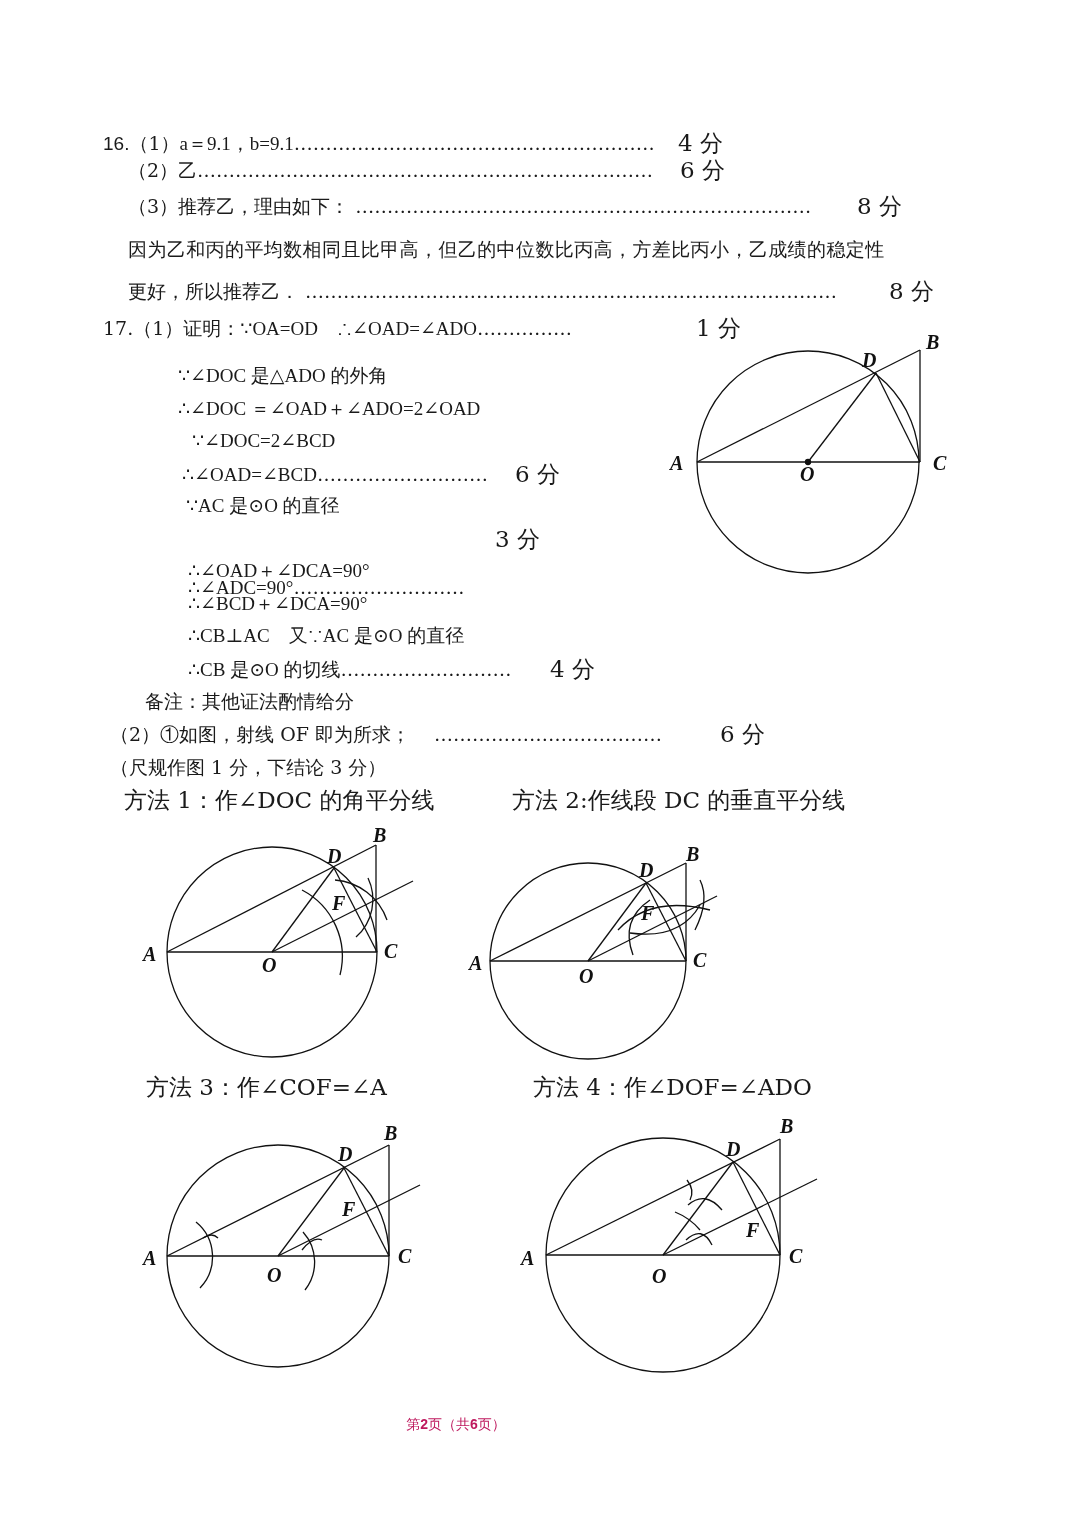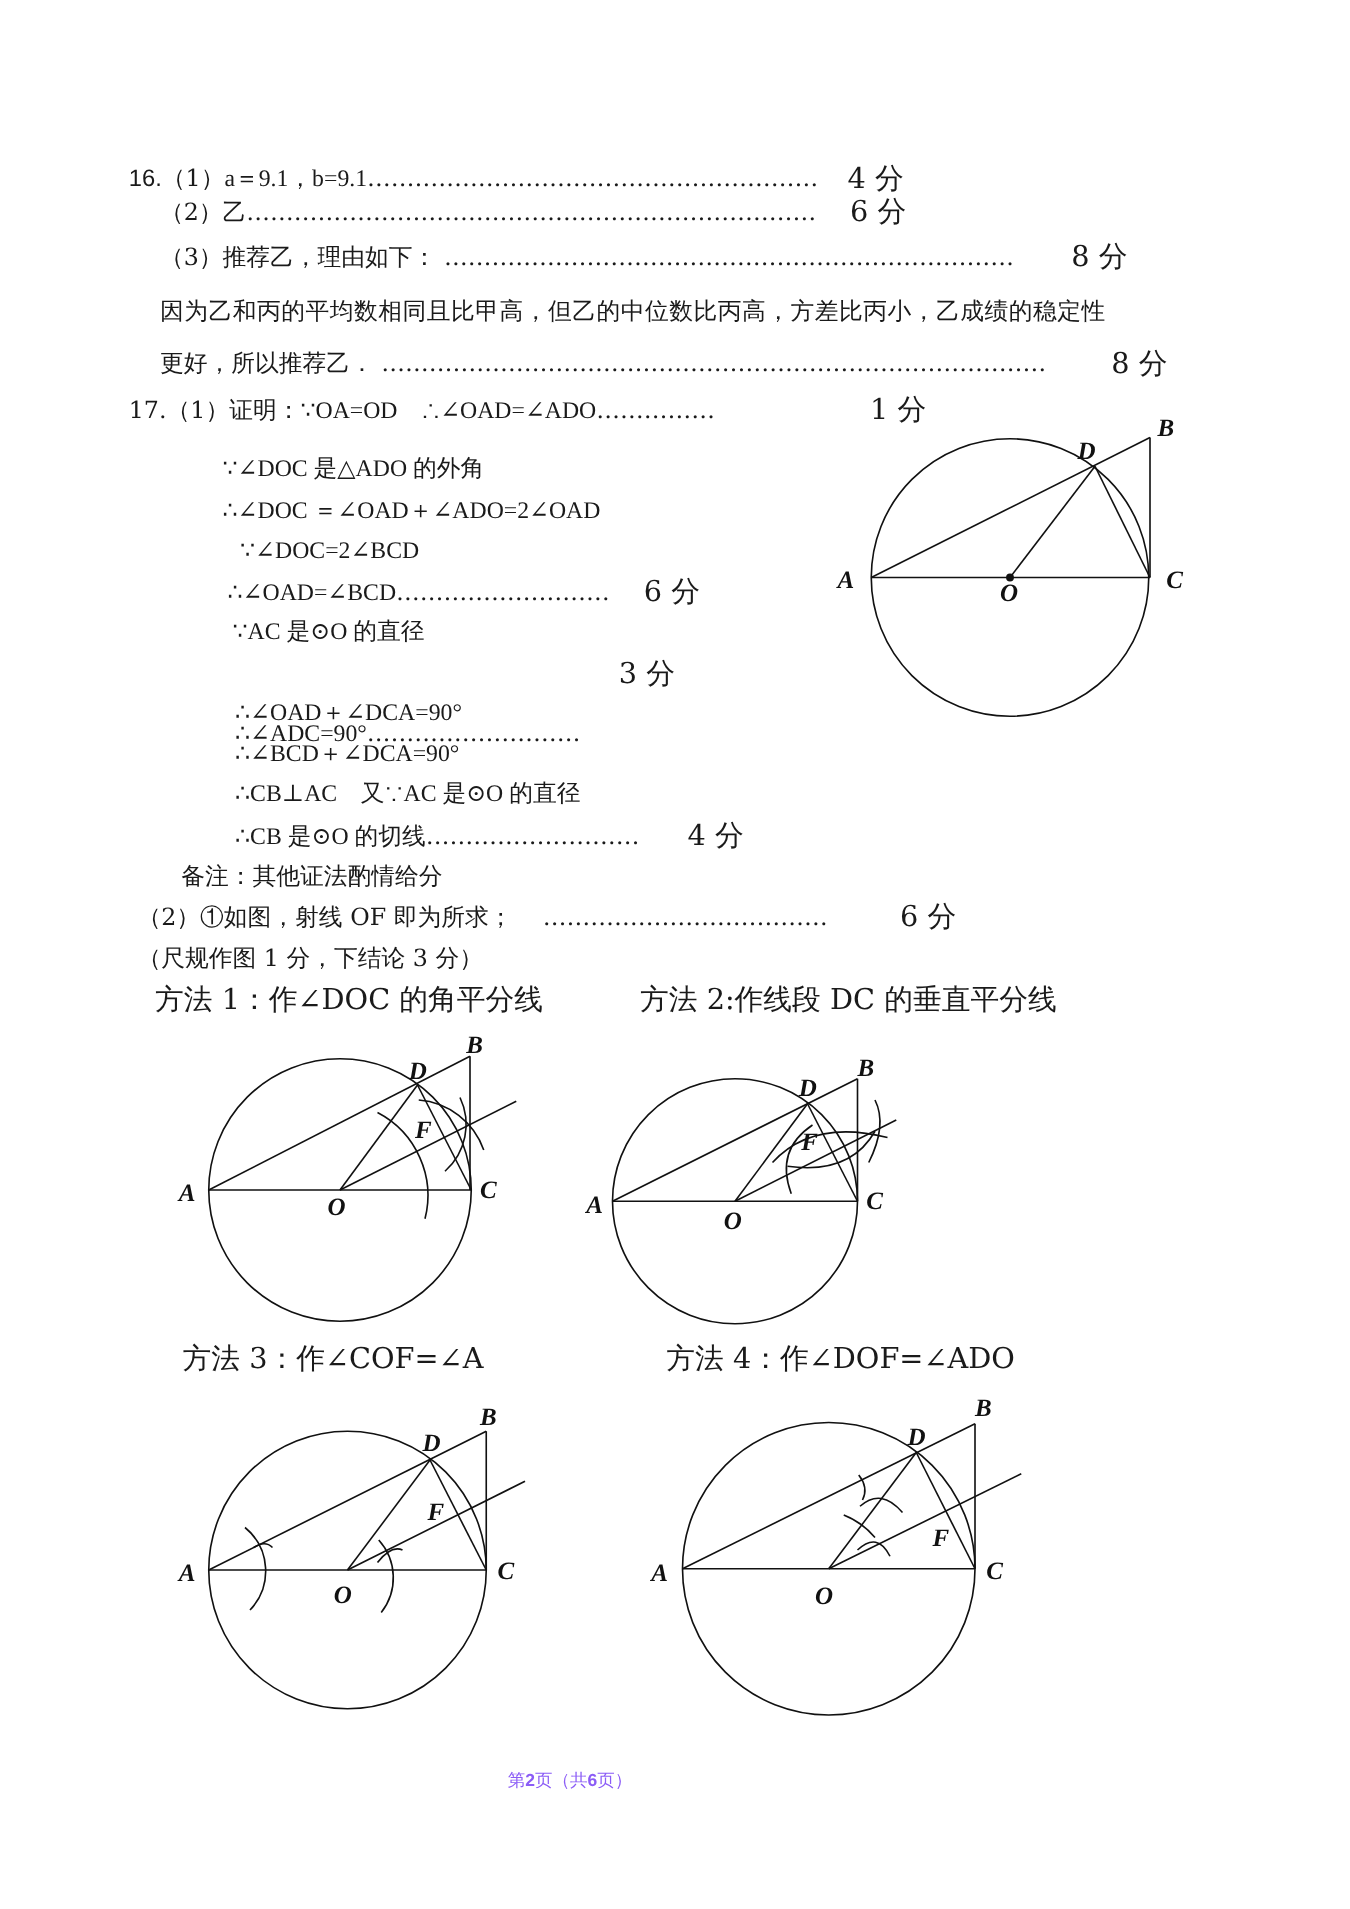--- a/index.html
+++ b/index.html
@@ -3,21 +3,21 @@
   <meta charset="utf-8">
   <style>
     html, body { margin: 0; padding: 0; background: #ffffff; }
     body { width: 1080px; height: 1527px; position: relative; overflow: hidden;
            font-family: "DejaVu Serif", "Liberation Serif", serif; color: #1a1a1a; }
     .line { position: absolute; white-space: nowrap; font-size: 19px; line-height: 24px; }
     .line i, .m { font-family: "Liberation Serif", "DejaVu Serif", serif; }
     .num16 { font-family: "Liberation Sans", "DejaVu Sans", sans-serif; }
     .score { position: absolute; white-space: nowrap; font-size: 23px; line-height: 24px; }
     .footer { position: absolute; left: 0; width: 912px; top: 1416px; text-align: center;
-              font-family: "Liberation Sans", "DejaVu Sans", sans-serif; font-size: 14px; color: #8b5cf6; }
+              font-family: "Liberation Sans", "DejaVu Sans", sans-serif; font-size: 14px; color: #be185d; }
     .footer b { font-weight: bold; }
     svg.fig { position: absolute; left: 0; top: 0; overflow: visible; }
     svg.fig text { font-family: "Liberation Serif", "DejaVu Serif", serif; font-style: italic; font-weight: bold; font-size: 20px; fill: #111; }
     .cap { position: absolute; white-space: nowrap; font-size: 23px; line-height: 24px; }
   </style>
 </head>
 <body>
 
 <div class="line" style="left:103px; top:131px;">
   <span class="num16">16.</span><span>（1）</span><span class="m">a＝9.1，b=9.1</span><span>…………………………………………………</span>

